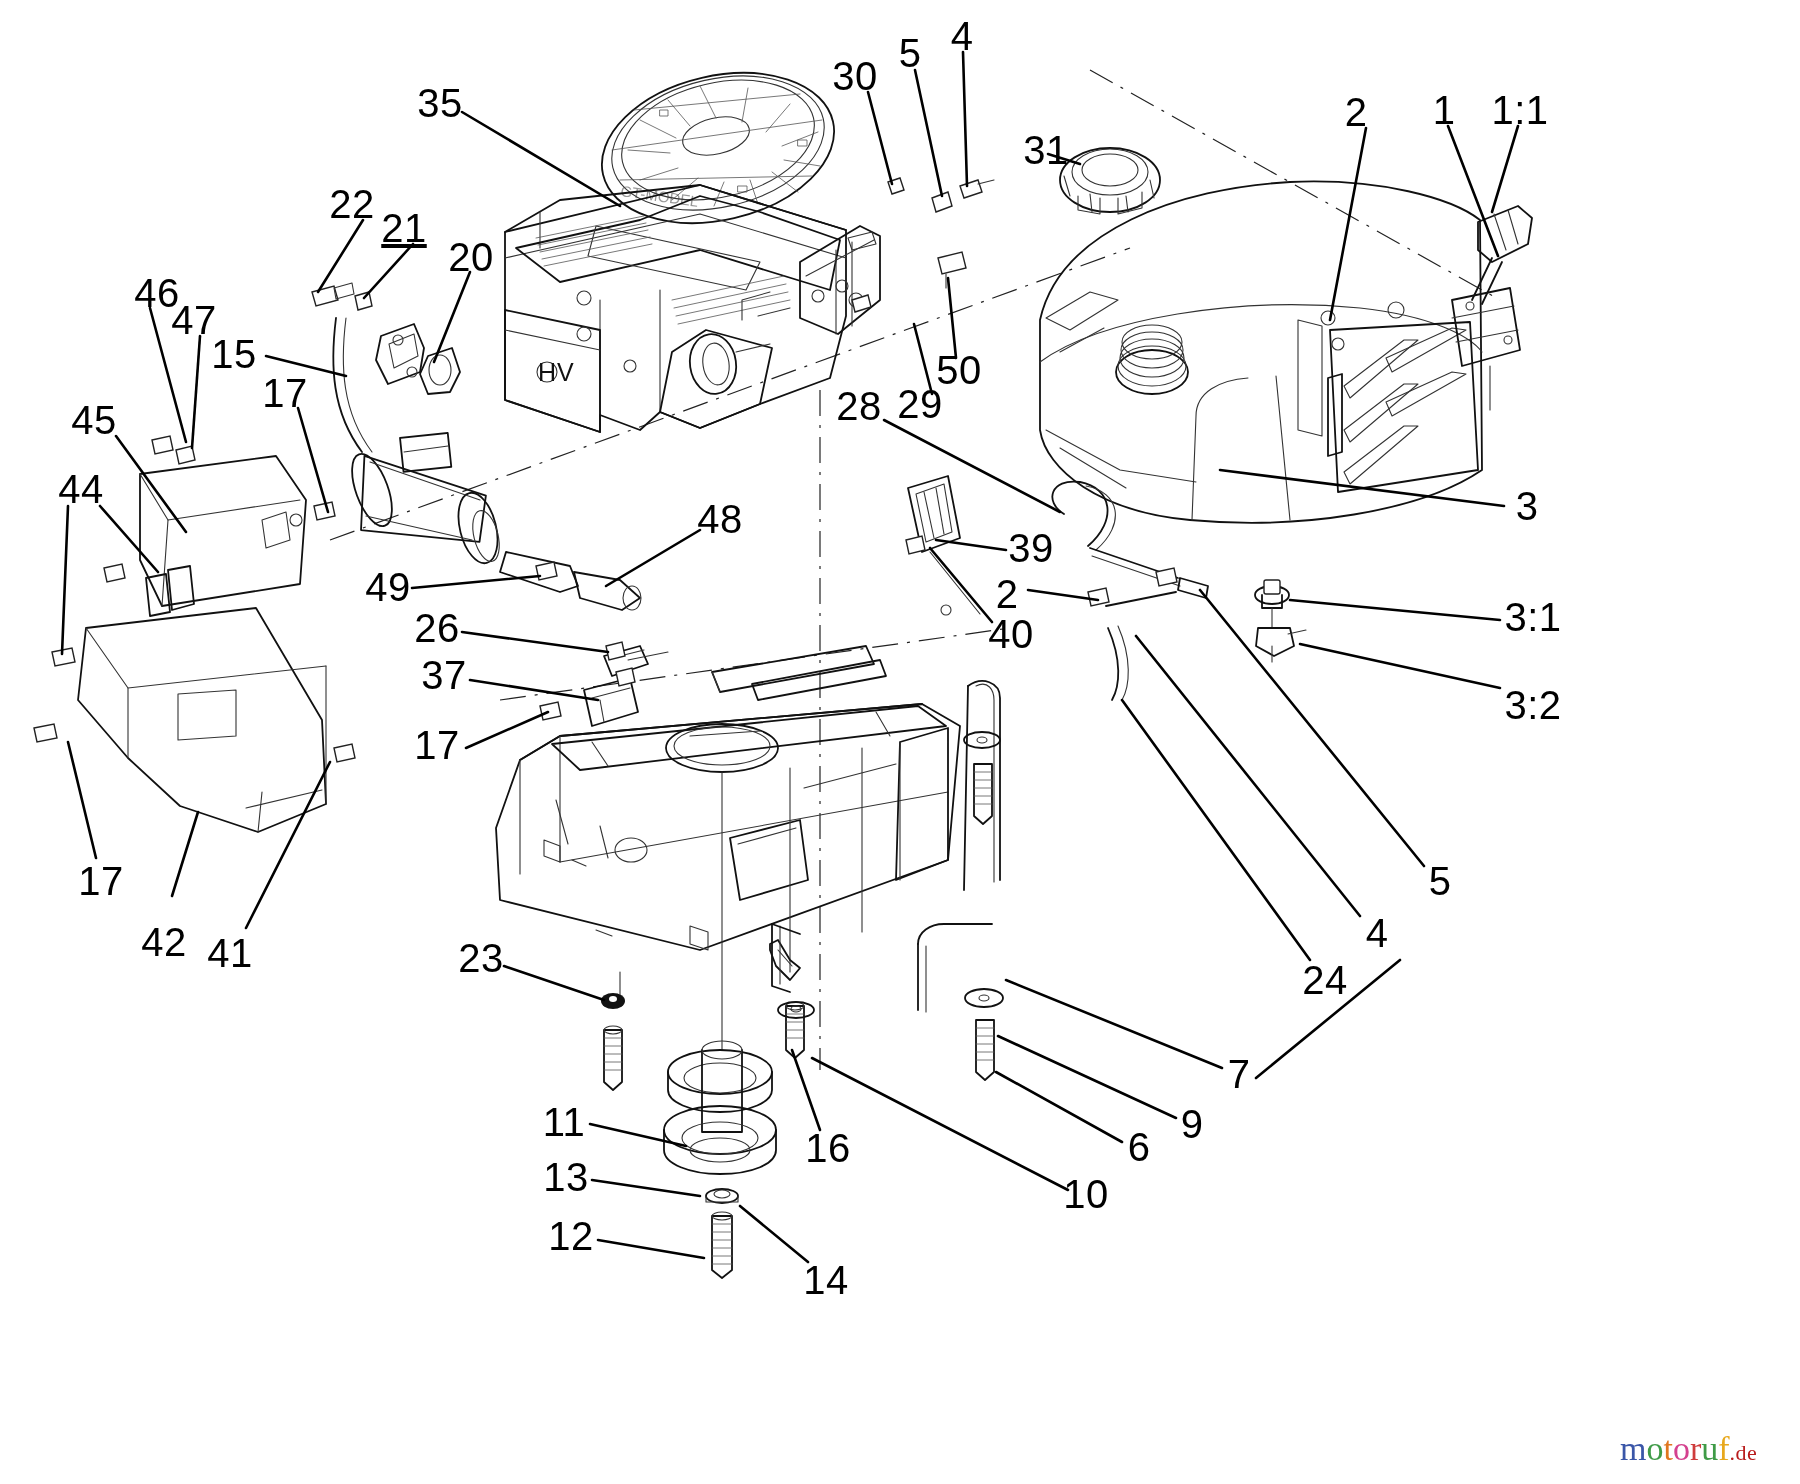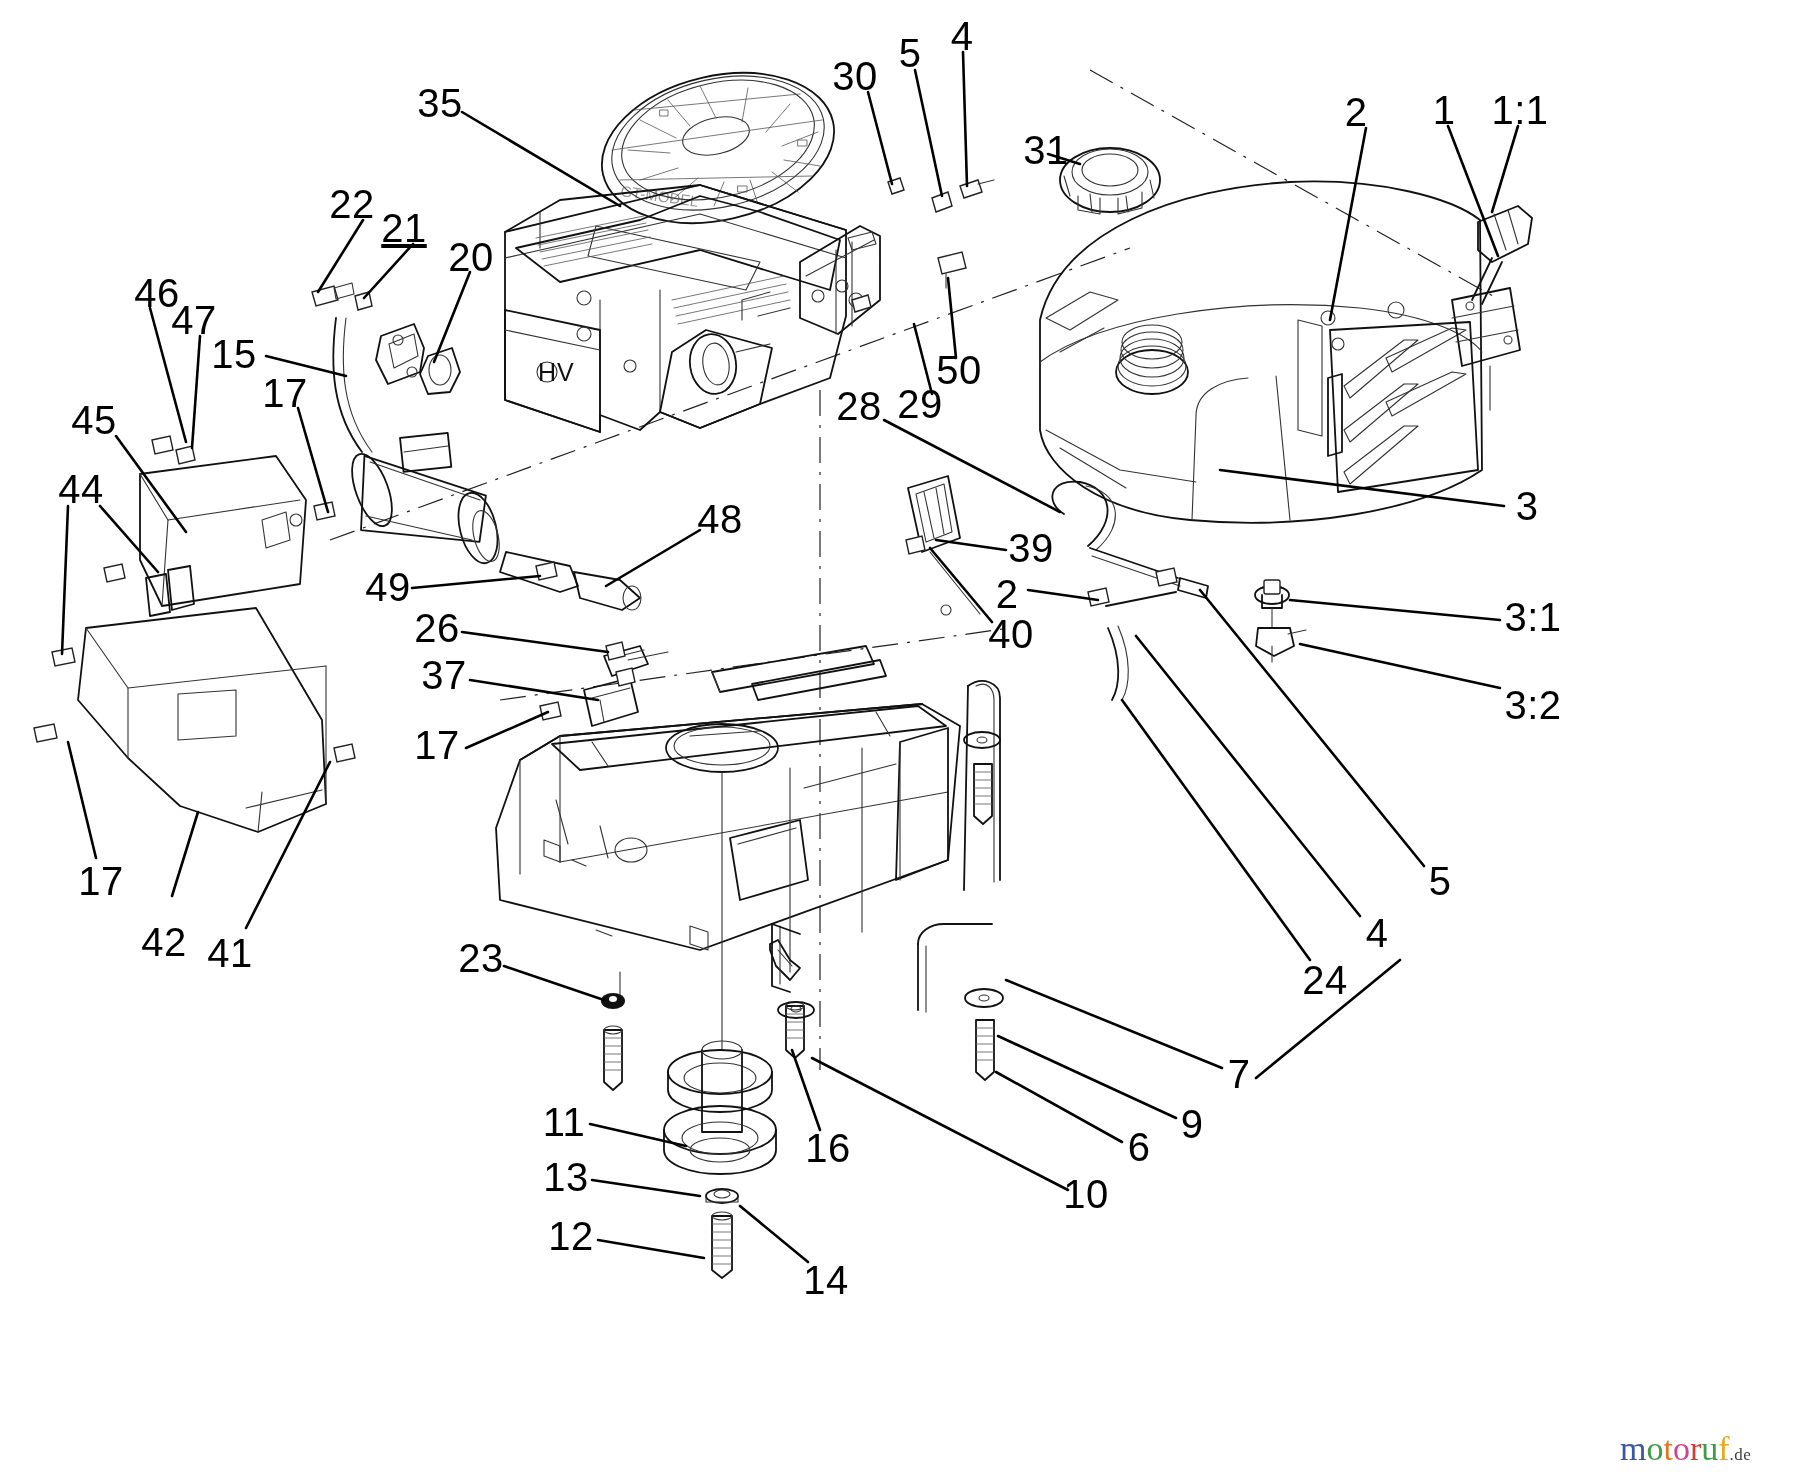--- a/index.html
+++ b/index.html
@@ -22,21 +22,21 @@
   #logo{
     position:absolute;
     left:1620px; top:1432px;
     font-family:"Liberation Serif",serif;
     font-size:34px;
     line-height:1;
     white-space:nowrap;
     user-select:none;
   }
   #logo .l{display:inline-block;}
-  #logo .de{font-size:17px;color:#404040;letter-spacing:0.5px;}
+  #logo .de{font-size:22px;color:#b91c1c;letter-spacing:0.5px;}
 </style>
 </head>
 <body>
 
 <div id="stage">
 
   <svg id="art" viewBox="0 0 1800 1484" xmlns="http://www.w3.org/2000/svg">
     <defs>
       <style>
         .o{fill:none;stroke:#111;stroke-width:1.8;stroke-linejoin:round;stroke-linecap:round;}

